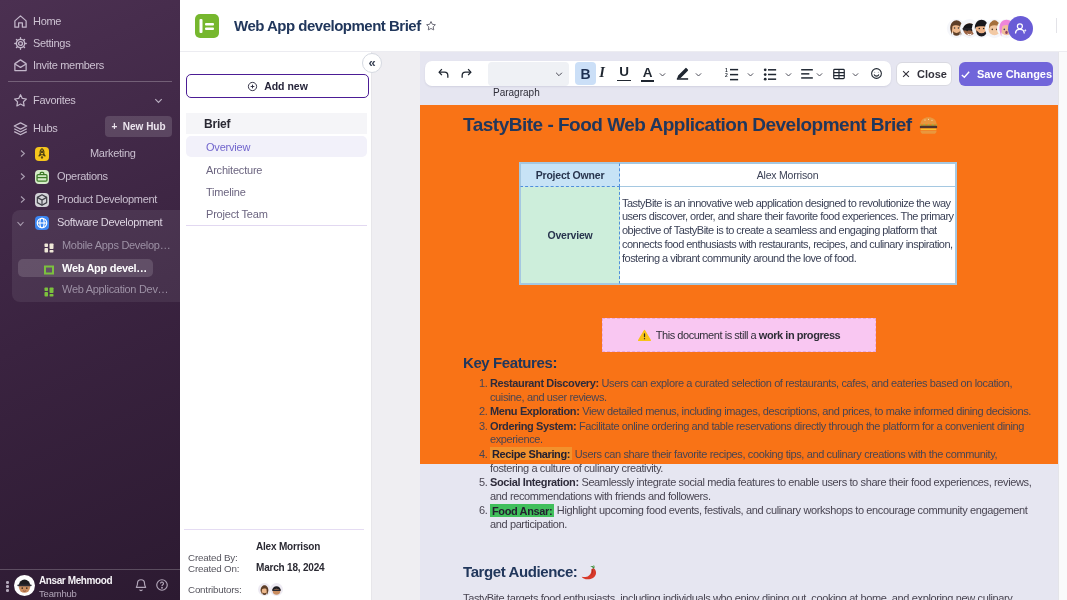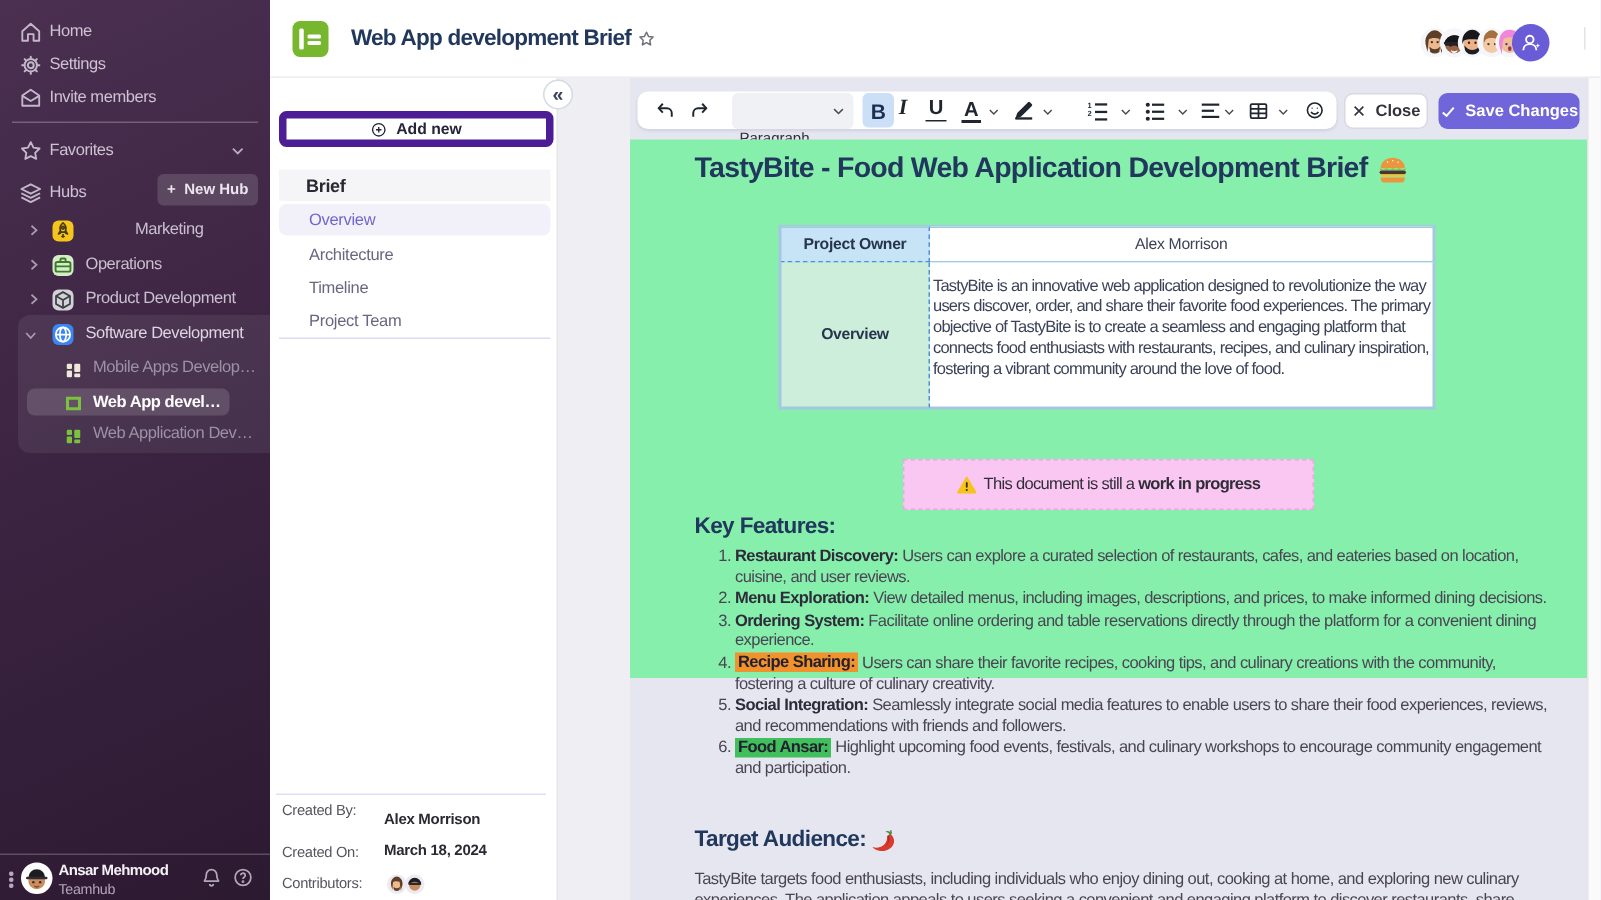--- a/index.html
+++ b/index.html
@@ -23,24 +23,24 @@
 #botbar{left:0;top:569px;width:180px;height:31px;border-top:1px solid rgba(255,255,255,0.22);}
 
 #header{left:180px;top:0;width:887px;height:52px;background:#fff;border-bottom:1px solid #ececf1;}
 #logo{left:15px;top:14px;width:24px;height:24px;background:#76b72e;border-radius:5px;}
 #htitle{left:54px;top:16.5px;font-size:15px;font-weight:bold;color:#21375c;letter-spacing:-0.5px;white-space:nowrap;}
 
 #navpanel{left:180px;top:52px;width:192px;height:548px;background:#fff;border-right:1px solid #e7e6ea;}
 #gutter{left:372px;top:52px;width:48px;height:548px;background:#efeef2;}
 #editor{left:420px;top:52px;width:638px;height:548px;background:#e6e6f1;}
 #scrollstrip{left:1058px;top:52px;width:9px;height:548px;background:#fafafb;border-left:1px solid #e4e4e9;}
-#page{left:0;top:41px;width:638px;height:359px;background:#86efac;}
+#page{left:0;top:53px;width:638px;height:359px;background:#f97316;}
 #collapse{left:362px;top:53px;width:20px;height:20px;border-radius:50%;background:#fff;border:1px solid #d5d9e1;color:#3a4356;font-size:13px;font-weight:bold;display:flex;align-items:center;justify-content:center;line-height:1;padding-bottom:2px;}
 
-#addnew{left:6px;top:22px;width:183px;height:24px;border:5px solid #4c1d95;border-radius:5px;background:#fff;display:flex;align-items:center;justify-content:center;font-size:10.5px;font-weight:bold;color:#26253a;}
+#addnew{left:6px;top:22px;width:183px;height:24px;border:1px solid #4c1d95;border-radius:5px;background:#fff;display:flex;align-items:center;justify-content:center;font-size:10.5px;font-weight:bold;color:#26253a;}
 .navrow{position:absolute;left:6px;width:181px;height:21px;border-radius:5px;display:flex;align-items:center;font-size:11px;letter-spacing:-0.2px;}
 #navsep{left:6px;top:173px;width:181px;height:1px;background:#e2d8f1;}
 #navfootsep{left:4px;top:477px;width:180px;height:1px;background:#e5dcf3;}
 .frow{position:absolute;left:8px;font-size:9.8px;letter-spacing:-0.2px;color:#56555e;}
 .fval{position:absolute;left:76px;font-size:10px;letter-spacing:-0.2px;font-weight:bold;color:#2b2a33;}
 
 #toolbar{left:5px;top:9px;width:466px;height:25px;background:#fff;border-radius:7px;box-shadow:0 1px 2px rgba(40,40,80,0.10);display:flex;align-items:center;}
 .tbtn{height:25px;display:flex;align-items:center;justify-content:center;}
 #parasel{background:#eff1f5;border-radius:4px;width:81px;height:24px;margin-left:7px;display:flex;align-items:center;font-size:10px;color:#2e2d38;}
 #boldbtn{background:#cbdff7;border-radius:4px;width:21px;height:23px;font-weight:bold;font-size:14px;color:#1d2f52;margin-left:7px;}
@@ -272,21 +272,21 @@
       <span style="margin-left:20px;color:#6c6580;">Architecture</span>
     </div>
   <div class="navrow" style="top:129px;">
       <span style="margin-left:20px;color:#6c6580;">Timeline</span>
     </div>
   <div class="navrow" style="top:151px;">
       <span style="margin-left:20px;color:#6c6580;">Project Team</span>
     </div>
   <div class="abs" id="navsep"></div>
   <div class="abs" id="navfootsep"></div>
-  <div class="frow" style="top:483px;text-align:center;">Created By:</div>
+  <div class="frow" style="top:500px;text-align:center;">Created By:</div>
     <div class="fval" style="top:489px;">Alex Morrison</div>
   <div class="frow" style="top:510.5px;">Created On:</div>
     <div class="fval" style="top:510px;">March 18, 2024</div>
   <div class="frow" style="top:532px;">Contributors:</div>
   <div class="abs" style="left:78px;top:531px;width:13px;height:13px;border-radius:50%;background:#edeaf2;overflow:hidden;"><svg width="13" height="13" viewBox="0 0 24 24">
         <circle cx="12" cy="12" r="7" fill="#eeb98c"></circle>
         <path d="M5 13 C4 6 9 2.5 12 2.5 C15 2.5 20 6 19 13 L17 20 C16 14 16 11 15.5 9 C13 8 9 8 7.5 9.5 C7 12 7 15 6.5 19 Z" fill="#5d3f28"></path>
         <path d="M8 15 q4 4 8 0 l-.5 4 q-3.5 2.5 -7 0 z" fill="#5d3f28"></path>
       </svg></div>
   <div class="abs" style="left:89.5px;top:531px;width:13px;height:13px;border-radius:50%;background:#edeaf2;overflow:hidden;"><svg width="13" height="13" viewBox="0 0 24 24">

